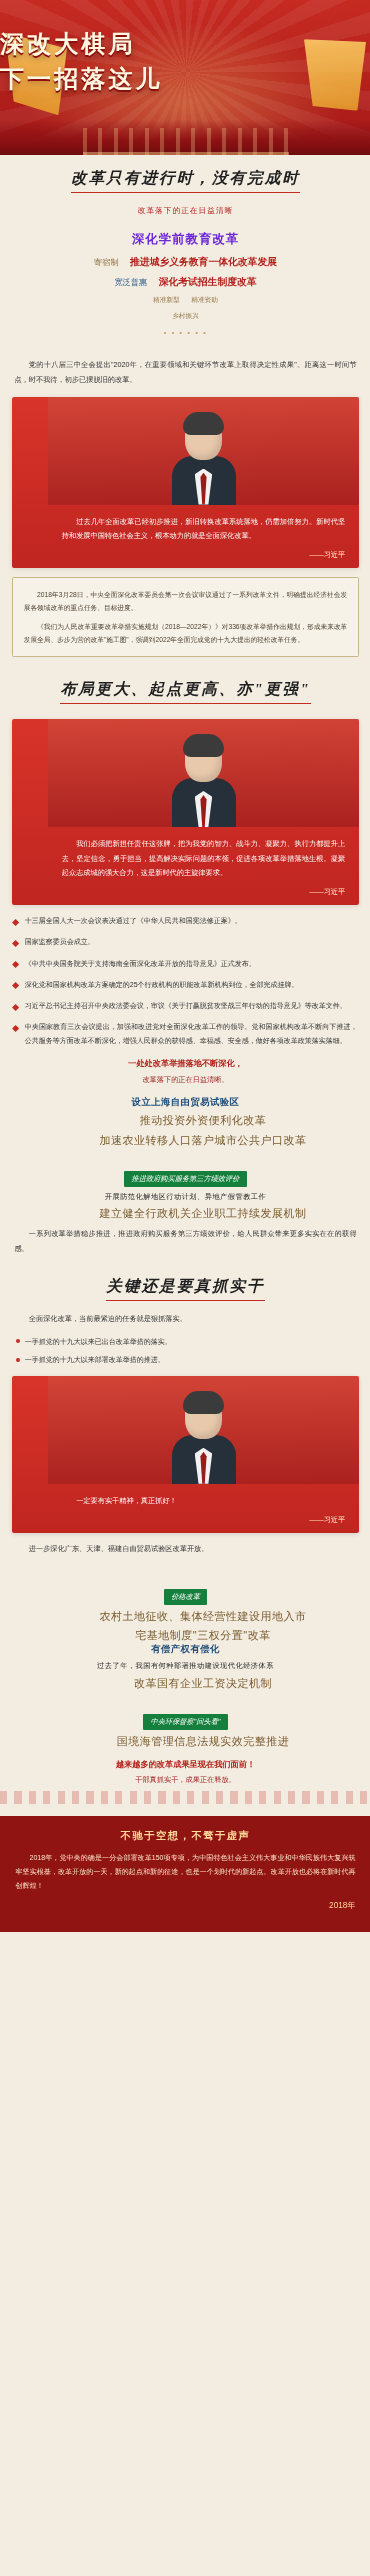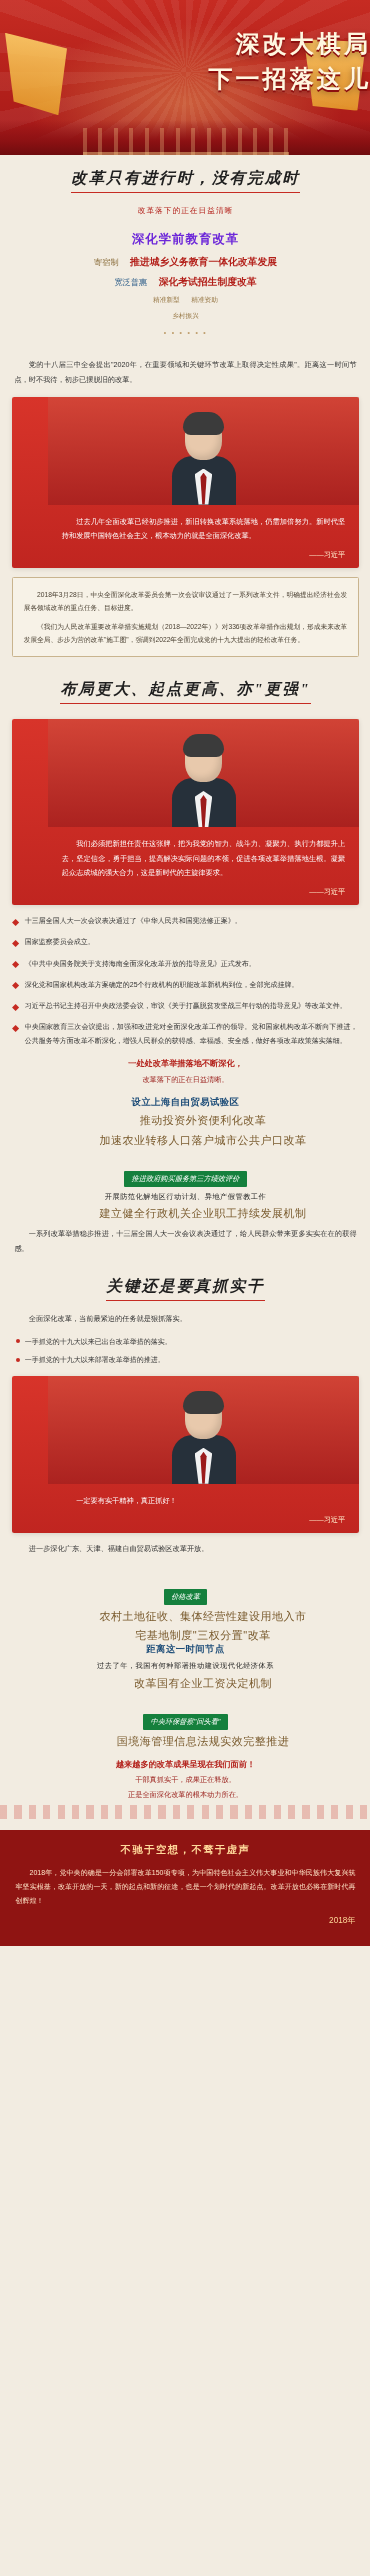--- a/index.html
+++ b/index.html
@@ -24,21 +24,21 @@
     background: repeating-conic-gradient(from 0deg at 50% 50%,
       rgba(255,255,255,0.07) 0deg 6deg, rgba(255,255,255,0) 6deg 12deg);
     opacity: .9;
   }
   .banner .glow {
     position: absolute; left: 50%; top: 20.6px; width: 319px; height: 165px;
     margin-left: -160px; border-radius: 50%;
     background: radial-gradient(ellipse at center, rgba(255,210,120,.35) 0%, rgba(200,40,30,0) 70%);
   }
   .banner-title-wrap {
-    position: absolute; left: 15px; right: 0; top: 27px; text-align: right;
+    position: absolute; left: 0; right: 0; top: 27px; text-align: left;
   }
   .banner-title {
     display: inline-block;
     font-family: "Liberation Serif", "DejaVu Serif", serif;
     font-size: 24px; font-weight: bold; color: #fff7e0;
     letter-spacing: 3.1px; line-height: 1.45;
     text-shadow: 0 1.5px 0 #8d0f0f, 0 3.1px 6.2px rgba(0,0,0,.35);
   }
   .banner-title .l2 { display: block; }
   .banner .ribbon-left, .banner .ribbon-right {
@@ -360,21 +360,21 @@
   <div class="tagstrip">
     <div class="t1">设立上海自由贸易试验区</div>
     <div class="t2">推动投资外资便利化改革</div>
     <div class="t2">加速农业转移人口落户城市公共户口改革</div>
     <div class="t3">推进政府购买服务第三方绩效评价</div>
     <div class="t4">开展防范化解地区行动计划、异地产假管教工作</div>
     <div class="t2">建立健全行政机关企业职工持续发展机制</div>
   </div>
 
   <div class="content">
-    <p class="body">一系列改革举措稳步推进，十三届全国人大一次会议表决通过了，给人民群众带来更多实实在在的获得感。</p>
+    <p class="body">一系列改革举措稳步推进，推进政府购买服务第三方绩效评价，给人民群众带来更多实实在在的获得感。</p>
   </div>
 
   <div class="sec-head">
     <span class="u">关键还是要真抓实干</span>
   </div>
 
   <div class="content">
     <p class="body center">全面深化改革，当前最紧迫的任务就是狠抓落实。</p>
   </div>
 
@@ -407,31 +407,30 @@
   </div>
 
   <div class="content">
     <p class="body">进一步深化广东、天津、福建自由贸易试验区改革开放。</p>
   </div>
 
   <div class="tagstrip">
     <div class="t3">价格改革</div>
     <div class="t2">农村土地征收、集体经营性建设用地入市</div>
     <div class="t2">宅基地制度"三权分置"改革</div>
-    <div class="t1">距离这一时间节点</div>
+    <div class="t1">有偿产权有偿化</div>
     <div class="t4">过去了年，我国有何种部署推动建设现代化经济体系</div>
     <div class="t2">改革国有企业工资决定机制</div>
     <div class="t3">中央环保督察"回头看"</div>
     <div class="t2">国境海管理信息法规实效完整推进</div>
   </div>
 
   <div class="redline">
     <span>越来越多的改革成果呈现在我们面前！</span>
     <small>干部真抓实干，成果正在释放。</small>
-    <small>正是全面深化改革的根本动力所在。</small>
   </div>
 
   <div class="divider-wave"></div>
 
   <div class="foot">
     <div class="fhead">不驰于空想，不骛于虚声</div>
     <p>2018年，党中央的确是一分会部署改革150项专项，为中国特色社会主义伟大事业和中华民族伟大复兴筑牢坚实根基，改革开放的一天，新的起点和新的征途，也是一个划时代的新起点。改革开放也必将在新时代再创辉煌！</p>
     <div class="sign">2018年</div>
   </div>
 

